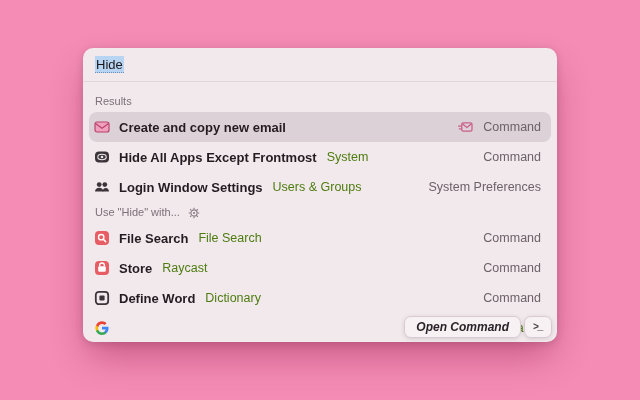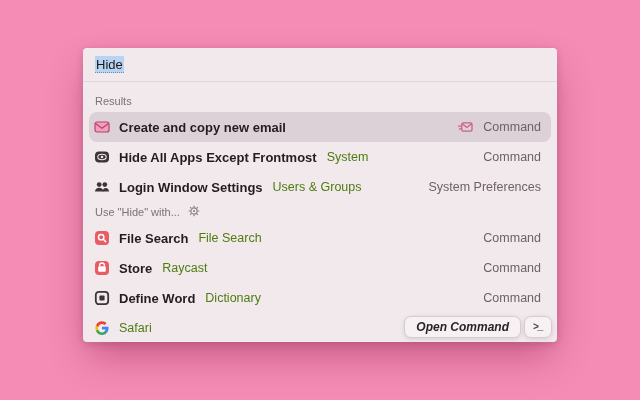--- a/index.html
+++ b/index.html
@@ -4,41 +4,41 @@
 <style>
   html,body{margin:0;padding:0;}
   body{
     width:640px;height:400px;position:relative;overflow:hidden;
     background:#f48cb5;
     font-family:"Liberation Sans", sans-serif;
     -webkit-font-smoothing:antialiased;
   }
   .window{
     position:absolute;left:83px;top:48px;width:474px;height:294px;
-    background:#f2e9ed;border-radius:4px;overflow:hidden;
+    background:#f2e9ed;border-radius:10px;overflow:hidden;
     box-shadow:0 18px 36px -6px rgba(140,25,70,.45),0 2px 8px rgba(0,0,0,.15);
   }
   
   .searchbar{height:33px;display:flex;align-items:center;padding:0 12px;}
   .search-text{
     font-size:13px;color:#1d171b;
     background:#b7d4f3;border-bottom:1px dotted #6f8fb5;
     padding:1px 1px 0 1px;
   }
   .divider{height:1px;background:#e2d5db;}
   .content{padding:0 6px;}
   .section-header{
-    display:flex;align-items:flex-start;gap:8px;
+    display:flex;align-items:flex-end;gap:8px;
     padding:12px 6px 4px;font-size:11px;line-height:14px;color:#7d7077;
   }
   .section-header.second{padding-top:3px;}
   .gear{display:inline-flex;width:12px;height:12px;}
   .row{
     height:30px;display:flex;align-items:center;gap:9px;
-    padding:0 10px 0 5px;border-radius:8px;
+    padding:0 10px 0 5px;border-radius:8px;justify-content:space-between;
   }
   .row.selected{background:#ddd1d8;}
   .icon16{width:16px;height:16px;display:inline-flex;flex:0 0 16px;}
   .row-title{font-size:13px;font-weight:600;color:#241c21;white-space:nowrap;}
   .row-subtitle{font-size:12.5px;color:#4d7c0f;margin-left:1px;white-space:nowrap;}
   .row-accessory{
     margin-left:auto;display:flex;align-items:center;gap:10px;
     font-size:12.5px;color:#6e6168;white-space:nowrap;
   }
   

